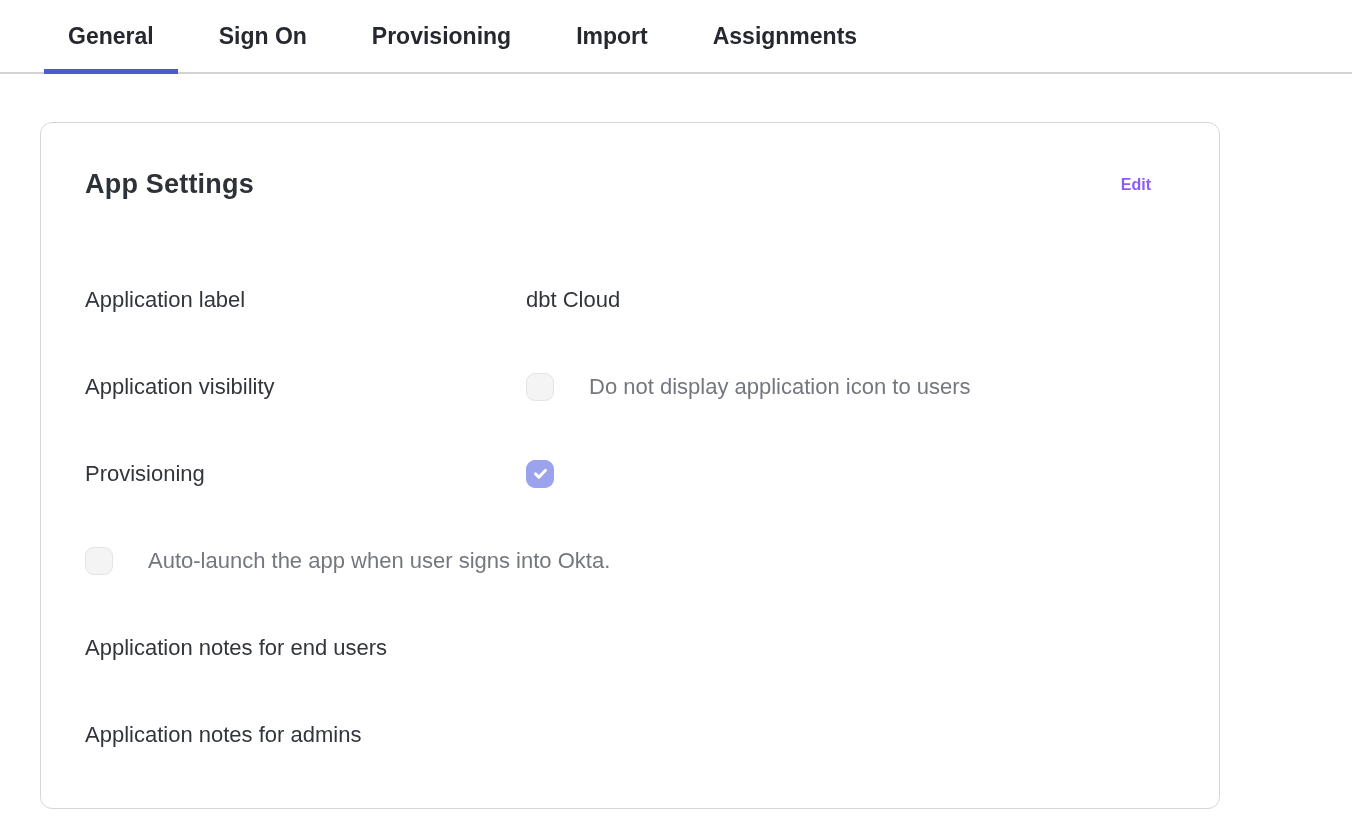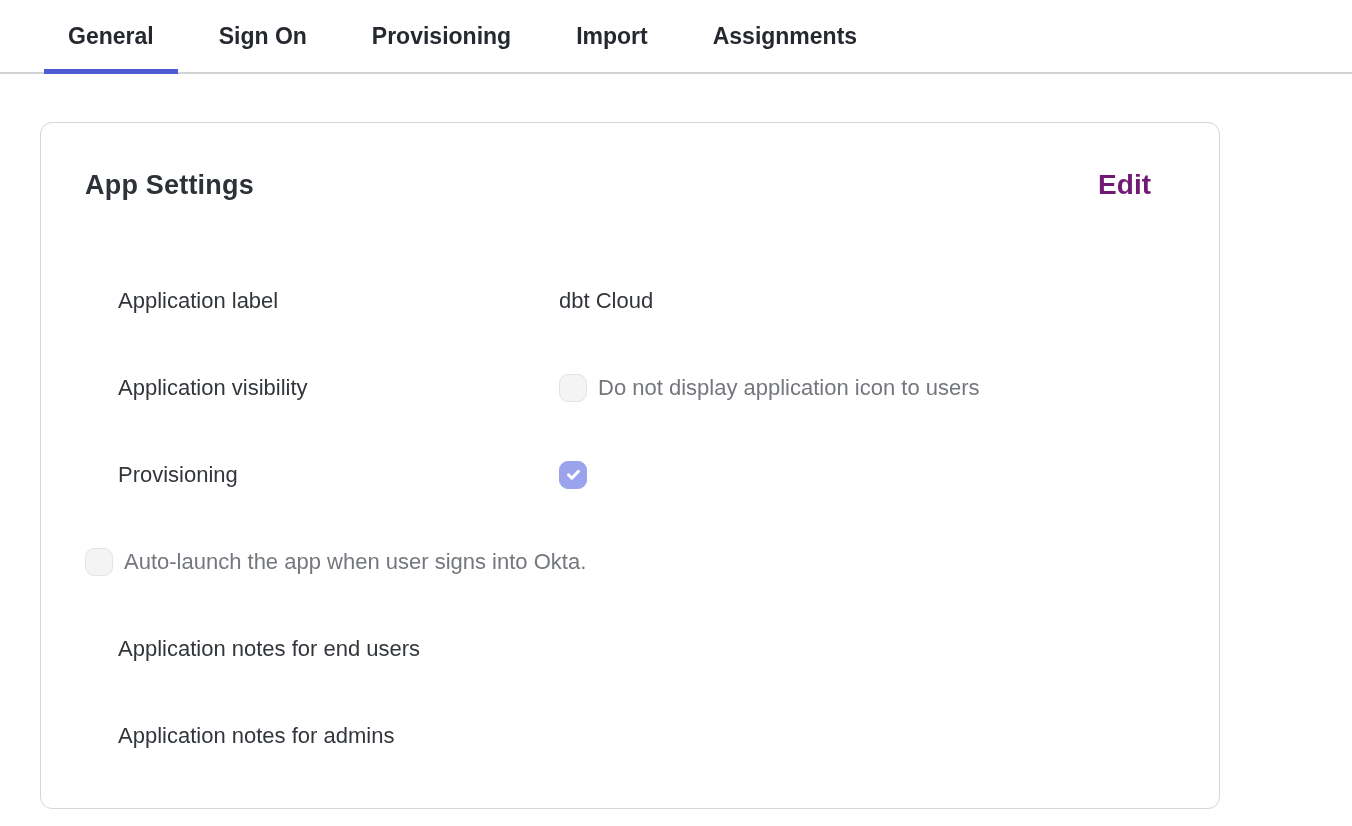--- a/index.html
+++ b/index.html
@@ -58,40 +58,39 @@
     align-items: center;
     padding: 46px 68px 0 44px;
   }
   .card-title {
     font-size: 27px;
     font-weight: 700;
     color: #2d3138;
     letter-spacing: 0.2px;
   }
   .edit-link {
-    font-size: 28px;
+    font-size: 16px;
     font-weight: 700;
-    color: #701a75;
+    color: #8b5cf6;
     text-decoration: none;
     cursor: pointer;
   }
 
   
   .rows { margin-top: 56px; padding: 0 44px; }
   .row {
     display: flex;
     align-items: center;
     height: 87px;
   }
   .row-label {
     width: 441px;
     flex: 0 0 441px;
     font-size: 22px;
     color: #32363b;
-    margin-left: 33px;
   }
   .row-value {
     display: flex;
     align-items: center;
     font-size: 22px;
     color: #32363b;
   }
 
   
   .checkbox {
@@ -106,21 +105,21 @@
     cursor: pointer;
     flex: 0 0 28px;
   }
   .checkbox svg { display: none; }
   .checkbox.checked {
     background: #9ba3ed;
     border-color: #9ba3ed;
   }
   .checkbox.checked svg { display: block; }
   .checkbox-label {
-    margin-left: 11px;
+    margin-left: 35px;
     font-size: 22px;
     color: #74777d;
   }
 </style>
 </head>
 <body>
 
 <nav class="tabbar">
   <div class="tab active">
     <span>General</span>

